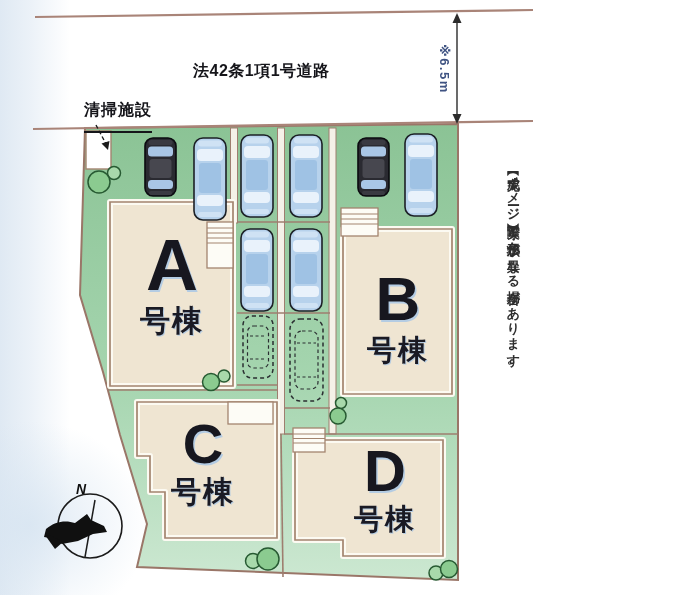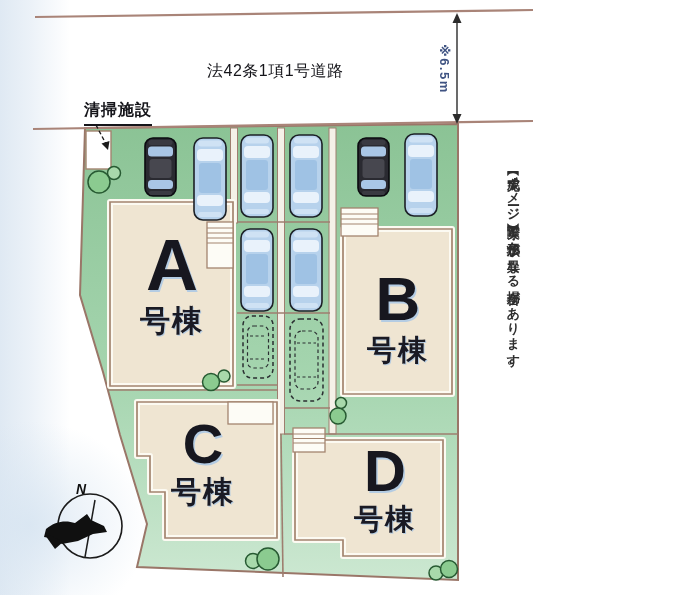--- a/index.html
+++ b/index.html
@@ -10,25 +10,25 @@
   .bg-wash{
     position:absolute;left:0;top:0;width:70px;height:595px;
     background:linear-gradient(90deg,#dfe9f3 0%,#ecf2f8 45%,rgba(255,255,255,0) 100%);
   }
   .bg-wash2{
     position:absolute;left:0;top:420px;width:150px;height:175px;
     background:radial-gradient(ellipse at 20% 60%,rgba(214,228,241,.8) 0%,rgba(255,255,255,0) 70%);
   }
   svg.plan{position:absolute;left:0;top:0;}
   .lbl{position:absolute;white-space:nowrap;}
-  .road-label{left:193px;top:61px;font-size:16px;font-weight:normal;color:#15151a;letter-spacing:0.5px;margin-left:14px;}
+  .road-label{left:193px;top:61px;font-size:16px;font-weight:bold;color:#15151a;letter-spacing:0.5px;}
   .width-label{left:452px;top:44px;font-size:13px;font-weight:bold;color:#3f5382;letter-spacing:1.5px;
     transform:rotate(90deg);transform-origin:0 0;}
   .clean-label{left:84px;top:101px;font-size:16px;font-weight:bold;color:#15151a;letter-spacing:1px;
-    border-bottom:2px solid #15151a;padding-bottom:5px;line-height:1.15;}
+    border-bottom:2px solid #15151a;padding-bottom:12px;line-height:1.15;}
   .disclaimer{left:504px;top:166px;writing-mode:vertical-rl;text-orientation:mixed;
     font-size:13px;font-weight:600;color:#2e2e2e;letter-spacing:0.6px;height:390px;}
   .north{left:76px;top:481px;font-size:14px;font-weight:bold;color:#111;font-style:italic;}
   .bldg{position:absolute;display:flex;flex-direction:column;align-items:center;text-align:center;}
   .ltr{font-weight:bold;color:#17171f;line-height:0.95;
     text-shadow:1.5px 1.5px 0 rgba(160,195,232,.75);}
   .sfx{font-weight:bold;color:#1a1a24;letter-spacing:2px;margin-top:2px;
     text-shadow:1px 1px 0 rgba(160,195,232,.7);}
   .bldg-a{left:112px;top:231px;width:120px;}  .bldg-a .ltr{font-size:72px;} .bldg-a .sfx{font-size:30px;}
   .bldg-b{left:345px;top:270px;width:106px;}  .bldg-b .ltr{font-size:62px;} .bldg-b .sfx{font-size:29px;}

